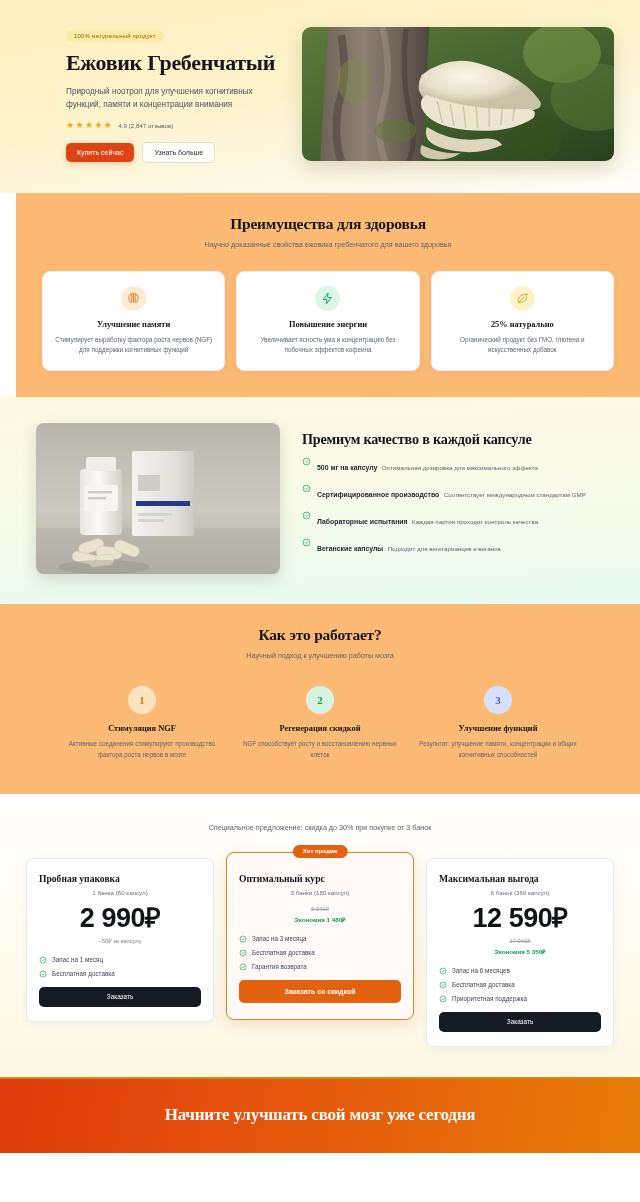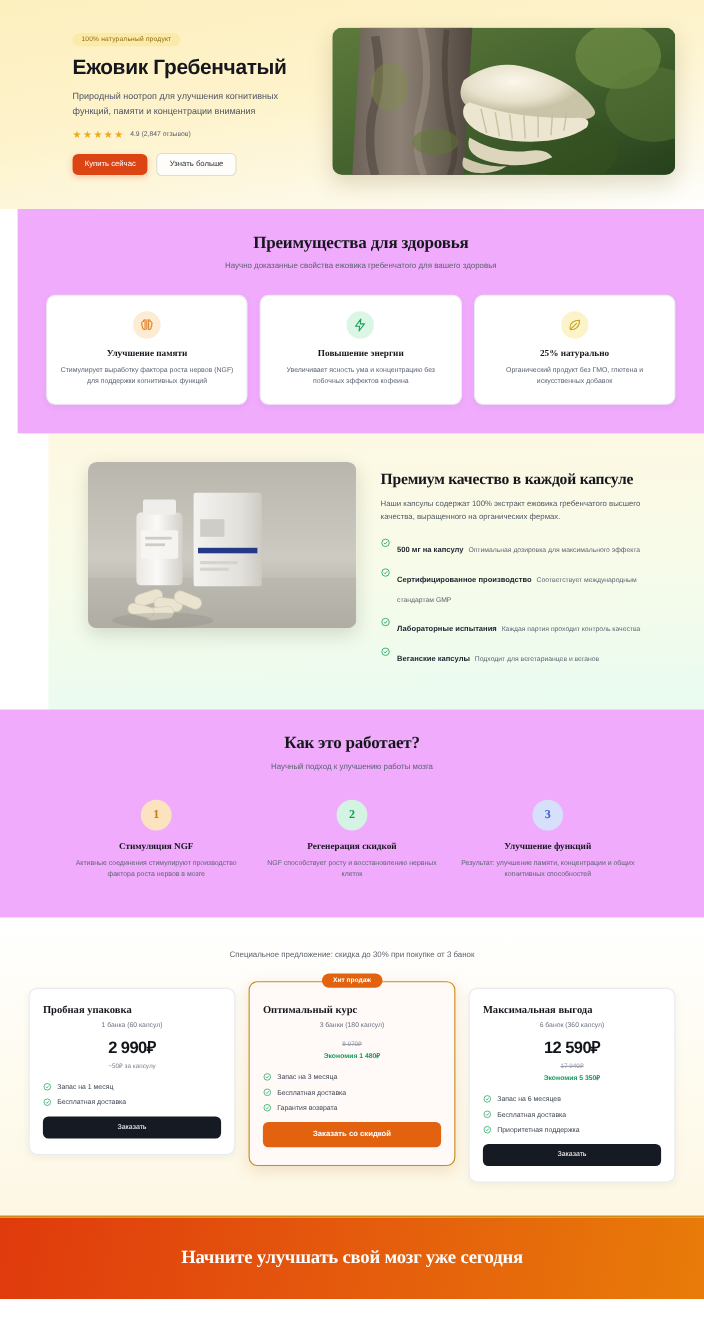--- a/index.html
+++ b/index.html
@@ -28,23 +28,23 @@
     display: inline-block;
     background: #fbeaa8;
     color: #8a6a12;
     font-size: 6px;
     letter-spacing: .2px;
     padding: 3px 8px;
     border-radius: 20px;
     margin-bottom: 9px;
   }
   .hero-title {
-    font-family: Liberation Sans, sans-serif;
-    font-weight: bold;
-    font-size: 19px;
+    font-family: Liberation Serif, serif;
+    font-weight: bold;
+    font-size: 22px;
     line-height: 1.12;
     letter-spacing: -0.3px;
     color: #15171c;
     margin-bottom: 9px;
   }
   .hero-sub {
     font-size: 8.2px;
     line-height: 1.62;
     color: #4d5462;
     margin-bottom: 10px;
@@ -96,21 +96,21 @@
   .sec-sub {
     text-align: center;
     font-size: 7.2px;
     line-height: 1.65;
     color: #5b6270;
     margin: 6px auto 0;
     max-width: 250px;
   }
 
   
-  .benefits { background: #f0abfc; margin-left: 16px; }
+  .benefits { background: #fdba74; margin-left: 16px; }
   .bcards { display: flex; gap: 11px; margin-top: 20px; }
   .bcard {
     flex: 1 1 0;
     background: #fff;
     border: 1px solid #eceef2;
     border-radius: 8px;
     padding: 14px 11px 15px;
     text-align: center;
     box-shadow: 0 2px 7px rgba(25,30,45,.045);
   }
@@ -130,21 +130,20 @@
   }
   .bcard-text { font-size: 6.3px; line-height: 1.62; color: #5d6472; }
 
   
   .quality {
     background: linear-gradient(178deg, #fdf8e2 0%, #f8fbe9 48%, #e9fbf1 100%);
     display: flex;
     gap: 22px;
     align-items: flex-start;
     padding: 26px 36px 30px;
-    margin-left: 44px;
   }
   .q-img {
     width: 244px; flex: 0 0 244px; height: 151px;
     border-radius: 8px; overflow: hidden;
     box-shadow: 0 6px 16px rgba(60,60,40,.17);
   }
   .q-img svg { display: block; width: 100%; height: 100%; }
   .q-right { flex: 1 1 auto; padding-top: 8px; }
   .q-title {
     font-family: "Liberation Serif", serif;
@@ -155,21 +154,21 @@
     margin-bottom: 8px;
   }
   .q-desc { font-size: 7.1px; line-height: 1.68; color: #4f5664; margin-bottom: 12px; }
   .q-item { display: flex; gap: 6px; margin-bottom: 9px; align-items: flex-start; }
   .q-check { flex: 0 0 9px; width: 9px; height: 9px; margin-top: .5px; }
   .q-check svg { width: 9px; height: 9px; display: block; }
   .q-item-title { font-size: 6.9px; font-weight: bold; color: #1c222e; margin-bottom: 2px; }
   .q-item-text { font-size: 6.2px; color: #5d6472; line-height: 1.4; }
 
   
-  .how { background: #f0abfc; padding-bottom: 34px; }
+  .how { background: #fdba74; padding-bottom: 34px; }
   .steps { display: flex; gap: 14px; margin-top: 24px; padding: 0 34px; }
   .step { flex: 1 1 0; text-align: center; }
   .step-num {
     width: 28px; height: 28px; border-radius: 50%;
     margin: 0 auto 10px;
     display: flex; align-items: center; justify-content: center;
     font-family: "Liberation Serif", serif;
     font-weight: bold;
     font-size: 11px;
   }
@@ -220,21 +219,21 @@
   .plan-name {
     font-family: "Liberation Serif", serif;
     font-weight: bold;
     font-size: 9.6px;
     color: #15171c;
     margin-bottom: 5px;
   }
   .plan-qty { text-align: center; font-size: 6.2px; color: #6a7180; margin-bottom: 9px; }
   .plan-price {
     text-align: center;
-    font-size: 15px;
+    font-size: 27px;
     font-weight: bold;
     letter-spacing: -0.5px;
     color: #111419;
     line-height: 1;
   }
   .plan.featured .plan-price { color: #e2620f; }
   .plan-unit { text-align: center; font-size: 5.8px; color: #7b8290; margin-top: 5px; }
   .plan-old {
     text-align: center; font-size: 5.8px; color: #9aa0ad;
     text-decoration: line-through; margin-top: 5px;
@@ -423,21 +422,20 @@
           <rect x="60" y="124" width="26" height="11" rx="5.5" transform="rotate(8 73 129)"></rect>
           <rect x="52" y="132" width="26" height="11" rx="5.5" transform="rotate(-6 65 137)"></rect>
           <rect x="78" y="120" width="26" height="11" rx="5.5" transform="rotate(22 91 125)"></rect>
           <rect x="36" y="130" width="24" height="10" rx="5" transform="rotate(14 48 135)"></rect>
         </g>
         <ellipse cx="68" cy="144" rx="46" ry="7" fill="#8f8c84" opacity=".35"></ellipse>
       </svg>
     </div>
     <div class="q-right">
       <h2 class="q-title">Премиум качество в каждой капсуле</h2>
-      <p class="q-desc">Наши капсулы содержат 100% экстракт ежовика гребенчатого высшего качества, выращенного на органических фермах.</p>
 
       <div class="q-item">
         <span class="q-check">
           <svg viewBox="0 0 24 24" fill="none" stroke="#1EA35E" stroke-width="2">
               <circle cx="12" cy="12" r="9"></circle>
               <path d="m8 12 3 3 5-6"></path>
             </svg>
         </span>
         <span>
           <span class="q-item-title">500 мг на капсулу</span>

